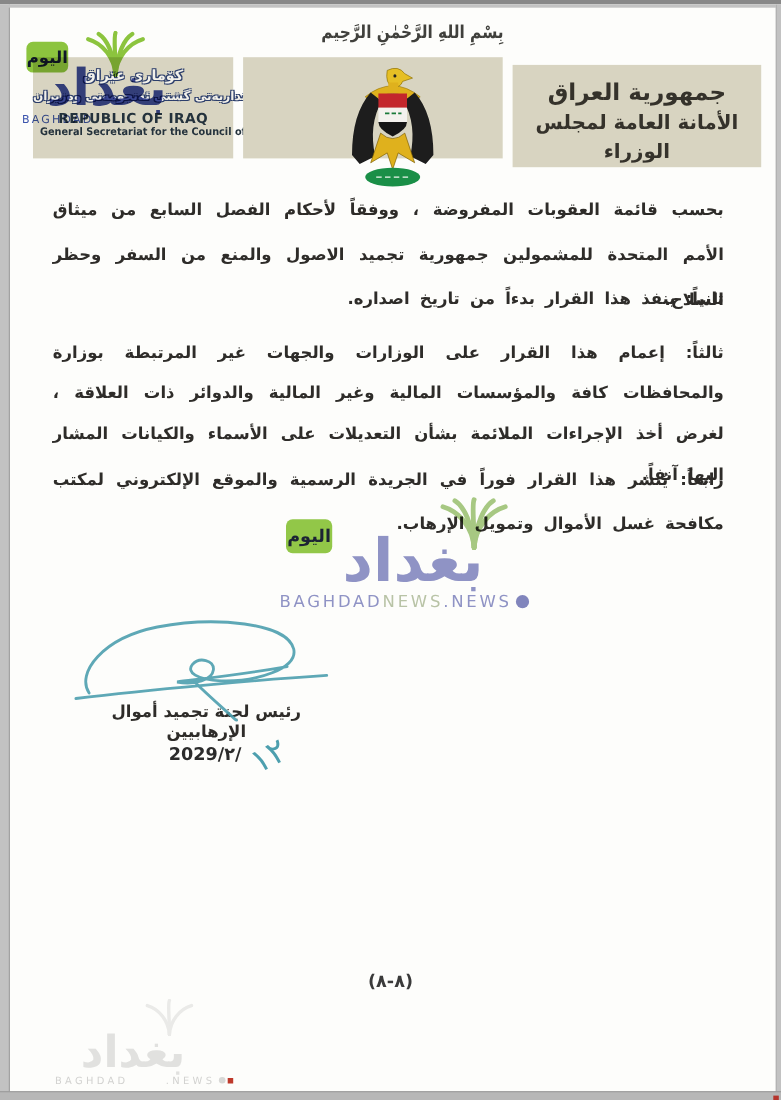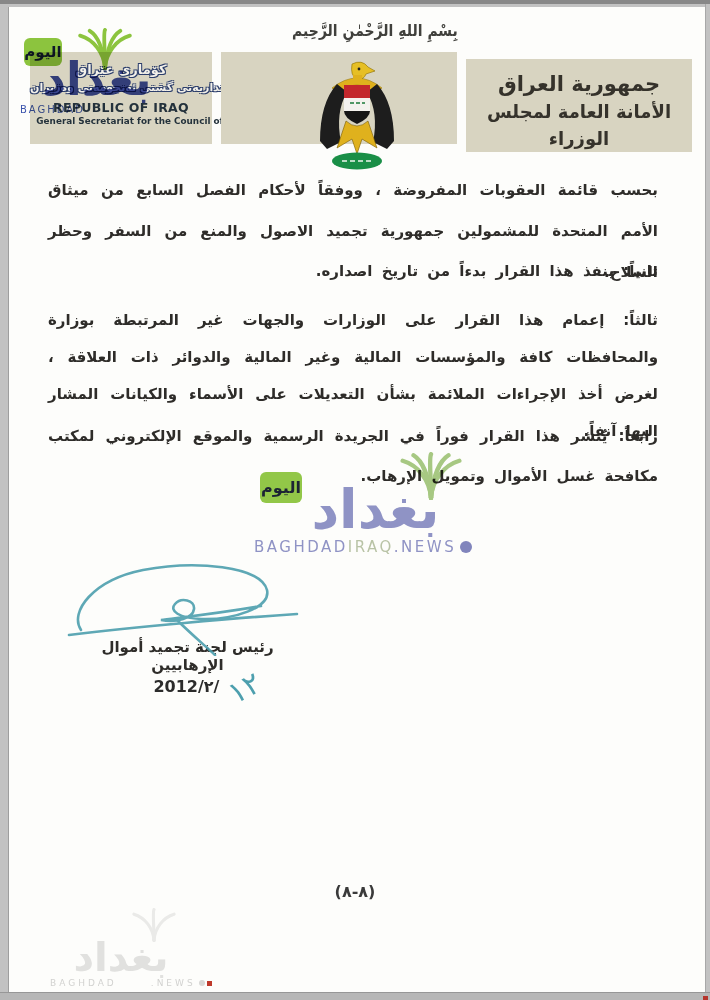--- a/index.html
+++ b/index.html
@@ -141,33 +141,33 @@
       <g fill="none" stroke="#a3c77d" stroke-width="4" stroke-linecap="round">
         <path d="M32,42 C31,26 20,12 6,8"></path>
           <path d="M32,42 C30,22 24,8 16,3"></path>
         <path d="M32,42 C32,20 30,6 32,2"></path>
           <path d="M32,42 C34,22 40,8 48,3"></path>
         <path d="M32,42 C33,26 44,12 58,8"></path>
       </g>
     </svg>
     <div class="badge">اليوم</div>
     <div class="brandar">بغداد</div>
-    <div class="site"><span>BAGHDAD</span><span class="t2">IRAQ</span><span>.NEWS</span><span class="news-dot"></span></div>
+    <div class="site"><span>BAGHDAD</span><span class="t2">NEWS</span><span>.NEWS</span><span class="news-dot"></span></div>
   </div>
 
   <svg class="signature" viewBox="0 0 240 100">
     <g fill="none" stroke="#4d9fae" stroke-width="2.6" stroke-linecap="round" opacity=".9">
       <path d="M16,74 C4,56 28,24 78,14 C130,4 196,10 202,34 C206,52 168,64 136,63 C114,62 104,55 110,48 C116,41 130,44 129,53 C128,62 112,67 96,64 C110,62 150,58 196,50"></path>
       <path d="M4,79 C70,71 170,62 232,58"></path>
       <path d="M112,64 C124,76 138,88 150,99"></path>
     </g>
   </svg>
   <div class="sig-title">رئيس لجنة تجميد أموال الإرهابيين</div>
   <div class="sig-date">
-    <span class="date-printed">2012/٢/</span><span class="date-hand">١٢</span>
+    <span class="date-printed">2029/٢/</span><span class="date-hand">١٢</span>
   </div>
 
   <div class="page-number">(٨-٨)</div>
 
   <div class="logo wm-corner">
     <svg style="position:absolute;left:80px;top:-12px;width:56px;height:34px;" viewBox="0 0 64 44">
       <g fill="none" stroke="#ececec" stroke-width="4" stroke-linecap="round">
         <path d="M32,42 C31,26 20,12 6,8"></path>
           <path d="M32,42 C32,20 30,6 32,2"></path>
         <path d="M32,42 C33,26 44,12 58,8"></path>

